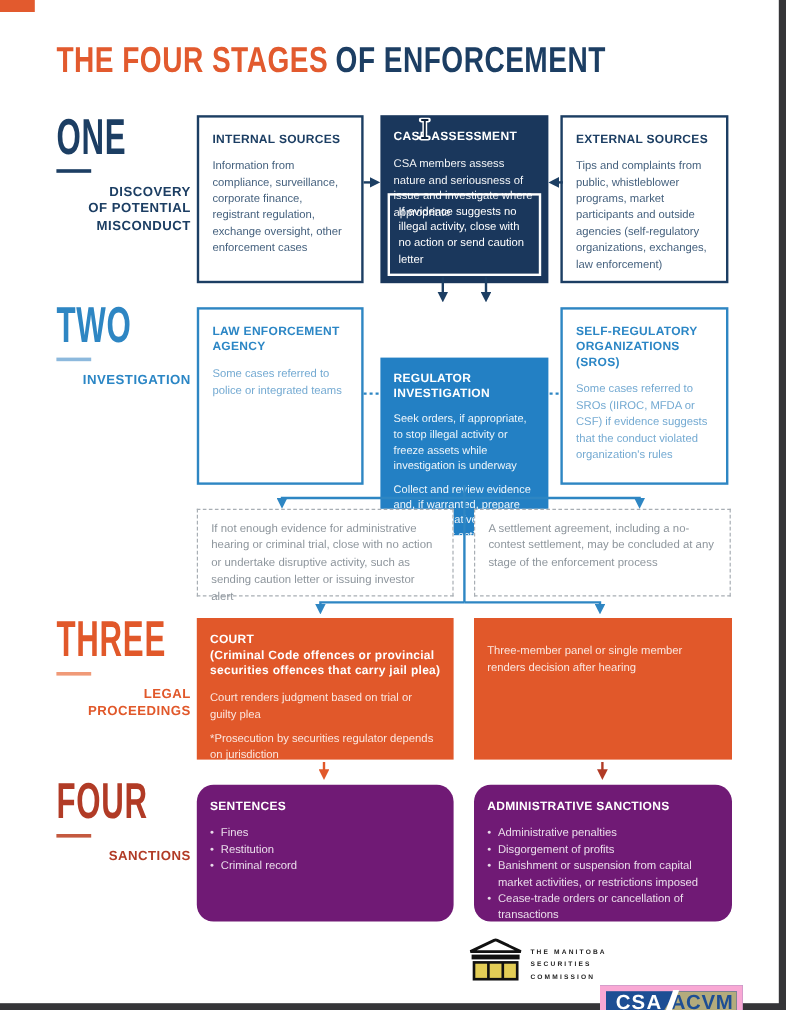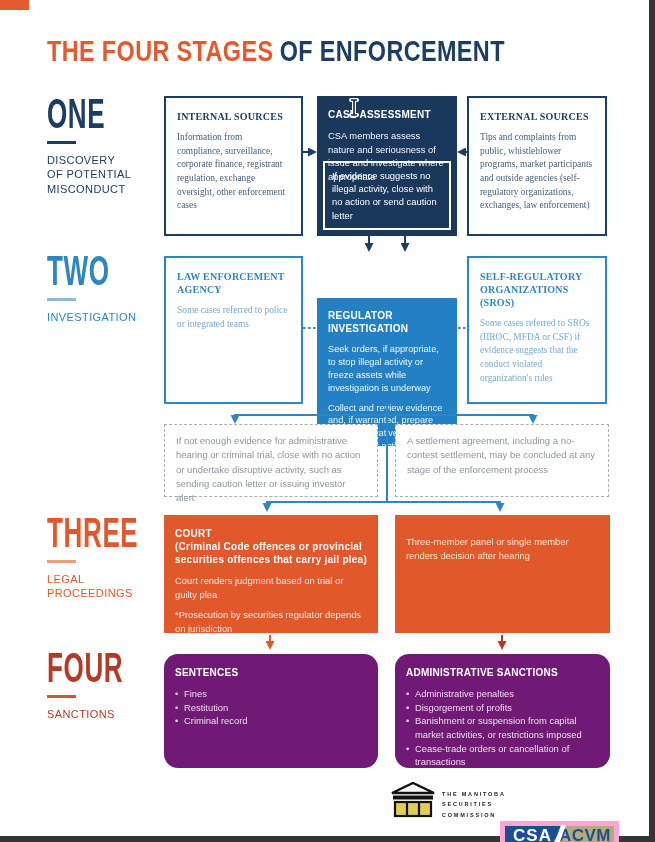--- a/index.html
+++ b/index.html
@@ -15,31 +15,31 @@
 
   .title { position:absolute; left:47px; top:34px; margin:0; font-size:30px; font-weight:bold;
            transform:scaleX(.78); transform-origin:left top; white-space:nowrap; letter-spacing:.5px; }
   .title .accent { color:#e25a2e; }
   .title .rest   { color:#1c3e63; margin-left:8px; }
 
   .stage { position:absolute; left:47px; width:112px; }
   .stage-num { font-size:42px; font-weight:bold; line-height:.95; transform:scaleX(.62);
                transform-origin:left top; letter-spacing:1px; white-space:nowrap; }
   .stage-rule { width:29px; height:3px; margin-top:7px; }
-  .stage-label { margin-top:9px; font-size:11px; font-weight:normal; letter-spacing:.4px; line-height:1.32; }
+  .stage-label { margin-top:9px; font-size:11px; font-weight:bold; letter-spacing:.4px; line-height:1.32;text-align:right; }
   .s-one  .stage-num{color:#1c3e63} .s-one  .stage-rule{background:#1c3e63} .s-one  .stage-label{color:#1c3e63}
   .s-two  .stage-num{color:#2e86c3} .s-two  .stage-rule{background:#8db9dd} .s-two  .stage-label{color:#2b86c5}
   .s-three .stage-num{color:#e1582a}.s-three .stage-rule{background:#f09a78}.s-three .stage-label{color:#e1582a}
   .s-four .stage-num{color:#b13b26} .s-four .stage-rule{background:#c4593f} .s-four .stage-label{color:#b13b26}
 
   .flow-box { position:absolute; box-sizing:border-box; padding:12px 11px; }
   .bt { font-weight:bold; font-size:10px; line-height:1.3; letter-spacing:.25px; }
   .bb { font-size:9.4px; line-height:1.45; margin-top:8px; }
   .bb + .bb { margin-top:7px; }
-  .outlined { background:#fff; border:2px solid;font-family:Liberation Serif, serif; }
+  .outlined { background:#fff; border:2px solid; }
   .outlined.navy { border-color:#1c3e63; }
   .outlined.navy .bt { color:#1c3e63; } .outlined.navy .bb { color:#45617e; }
   .outlined.blue { border-color:#2e86c3; }
   .outlined.blue .bt { color:#2b86c5; } .outlined.blue .bb { color:#74aad2; }
   .filled .bt { color:#ffffff; }
   .filled .bb { color:rgba(255,255,255,.85); }
   .filled.navyfill  { background:#1a375c; }
   .filled.navyfill .bb { color:rgba(255,255,255,.95); }
   .filled.bluefill  { background:#2380c4; padding-top:11px;margin-top:42px; }
   .filled.bluefill .bb { font-size:9.2px; line-height:1.4; color:rgba(255,255,255,.92); }

